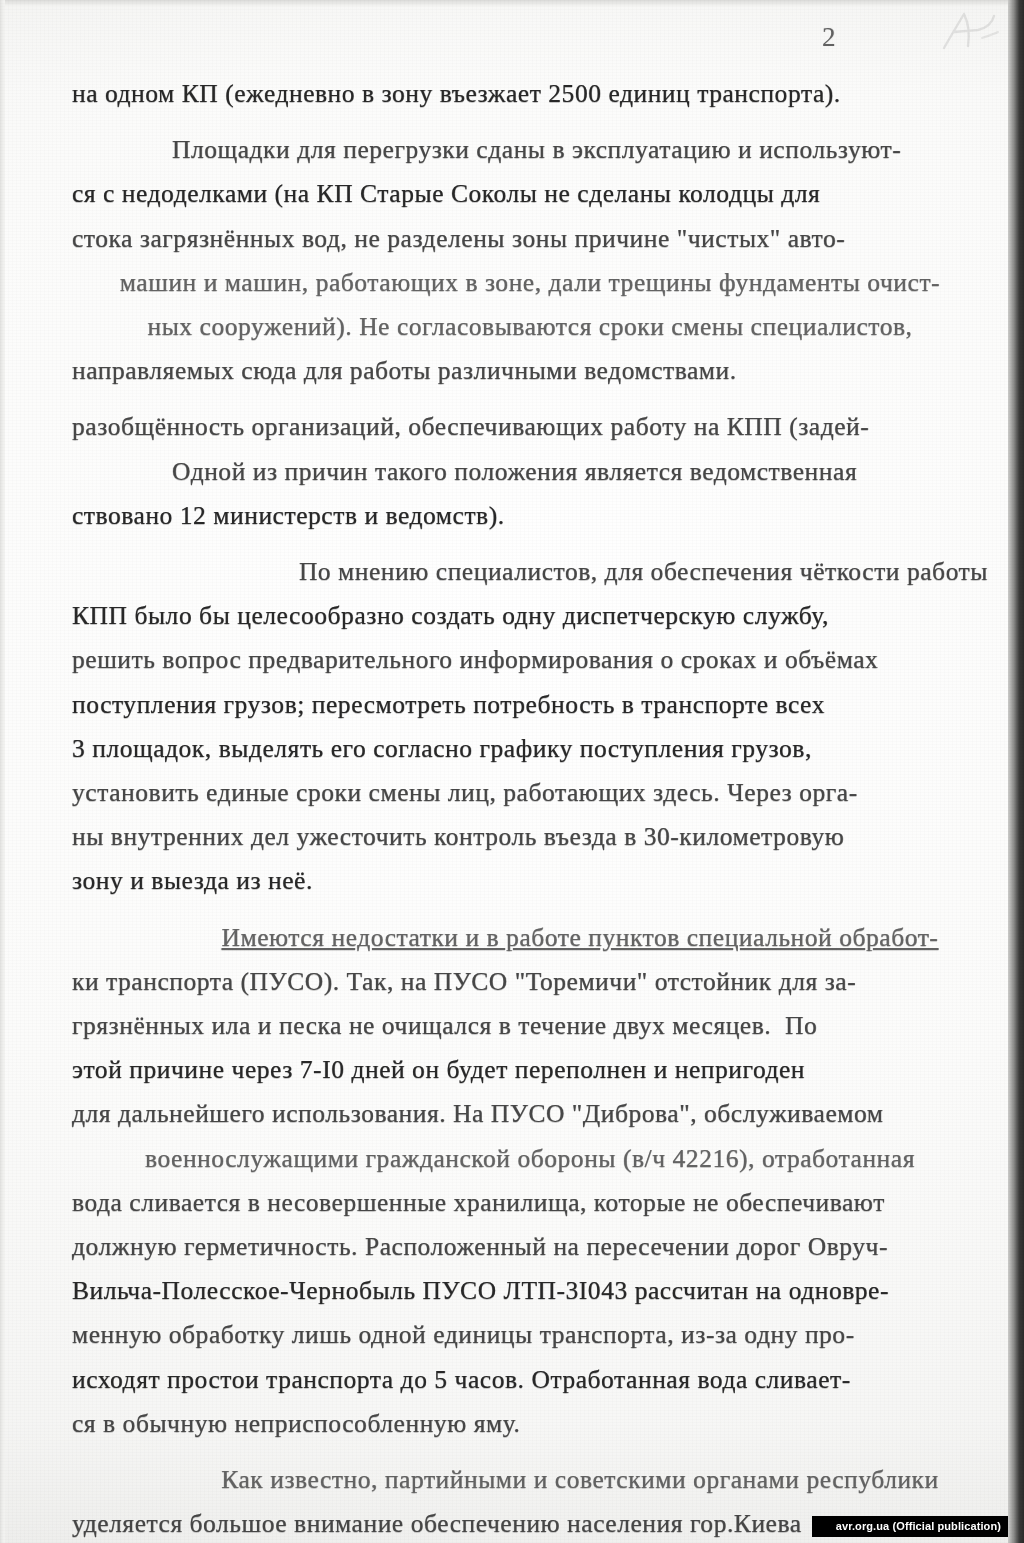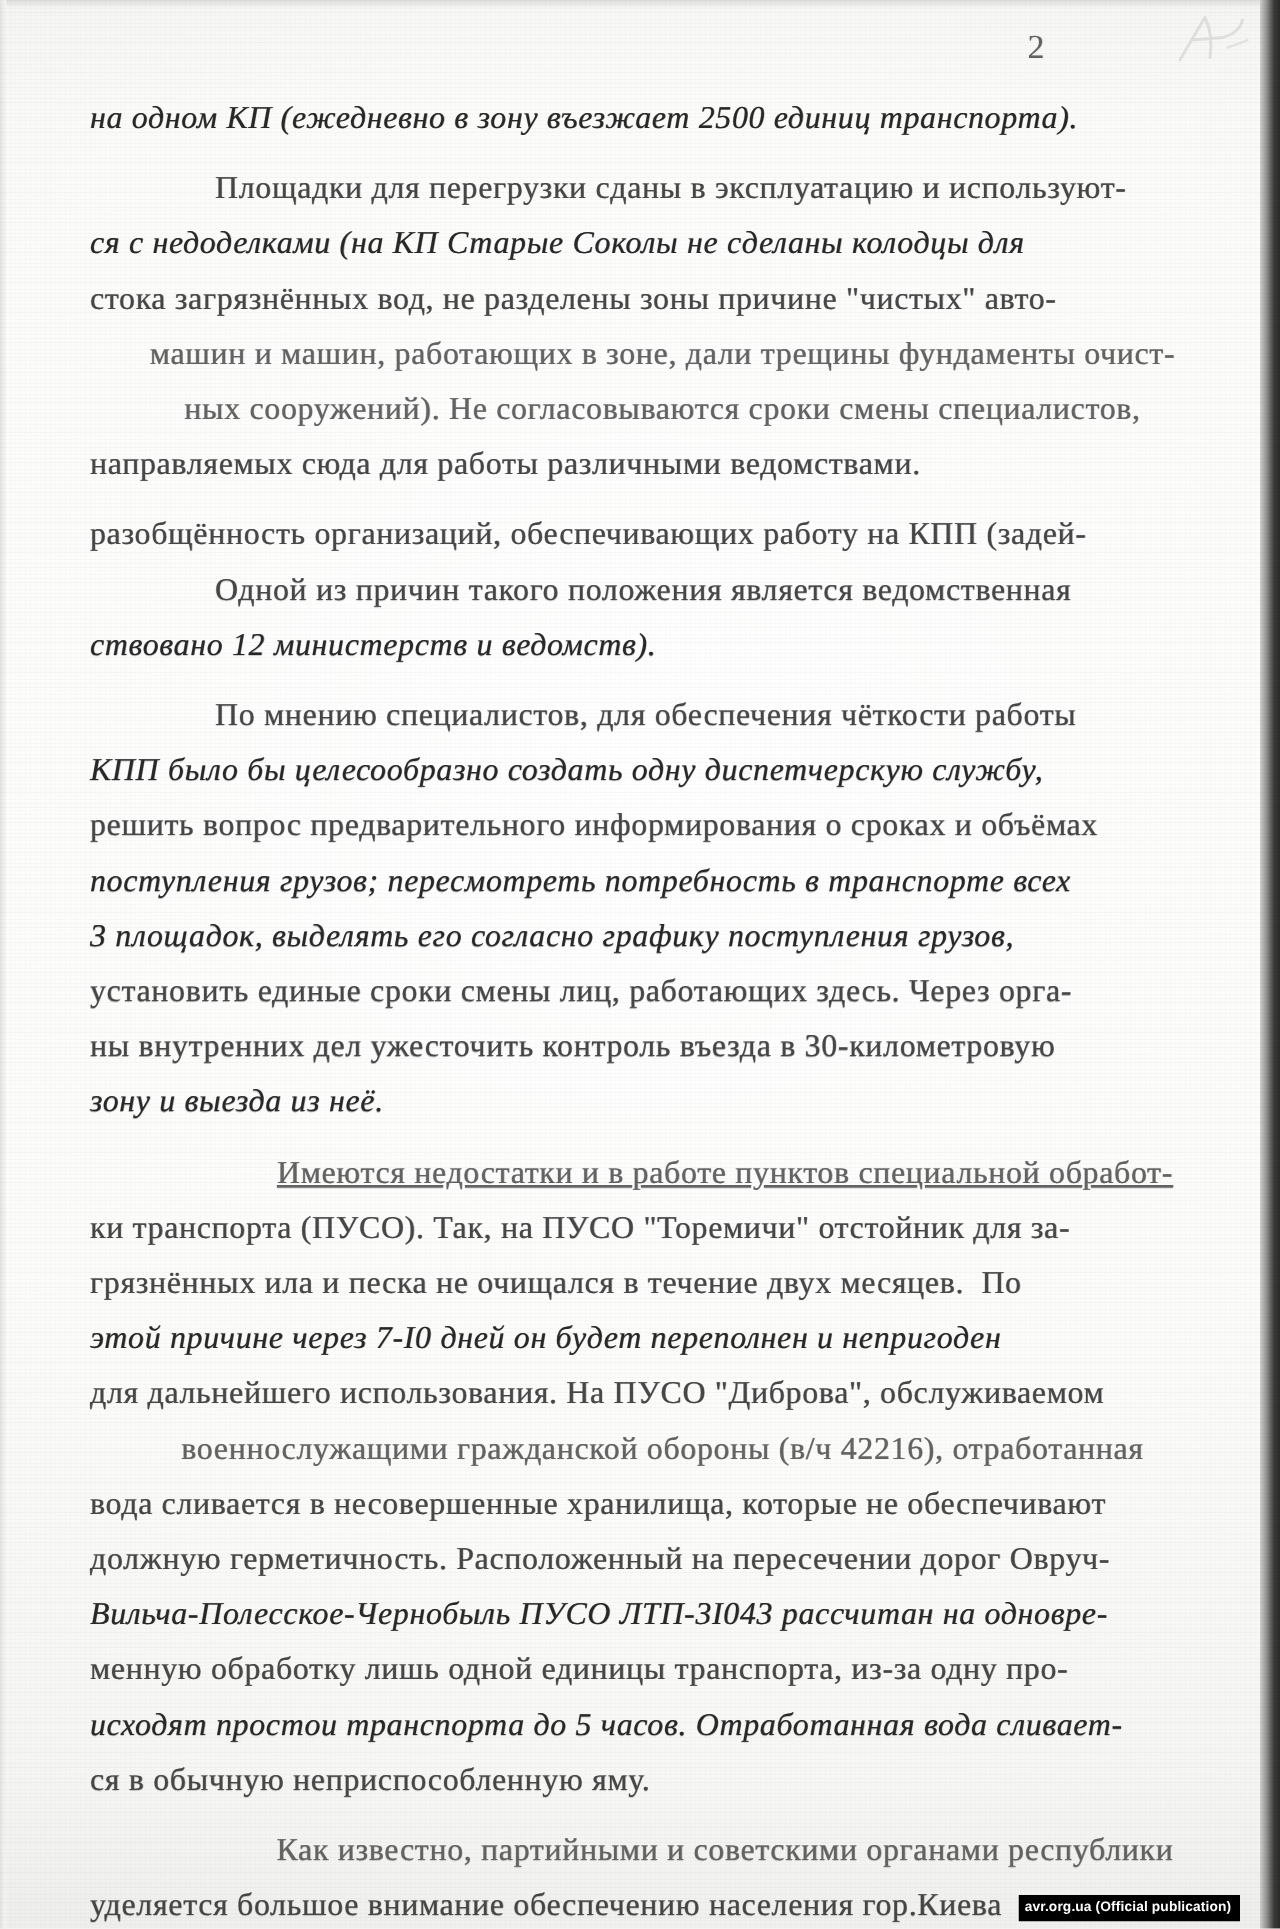--- a/index.html
+++ b/index.html
@@ -76,21 +76,21 @@
     white-space: pre;
     
     text-shadow:
       0.45px 0 0 rgba(70,70,70,0.48),
       -0.4px 0.25px 0 rgba(95,95,95,0.34),
       0 0.55px 0.6px rgba(120,120,120,0.40);
     -webkit-font-smoothing: antialiased;
   }
 
   
-  .ink-strong { color: #242424; opacity: 0.98; font-style: italic; }
+  .ink-strong { color: #242424; opacity: 0.98; }
   .ink-mid    { color: #3a3a3a; opacity: 0.93; }
   .ink-faint  { color: #4c4c4c; opacity: 0.86; filter: blur(0.18px); text-align: center; }
 
   .para {
     margin: 0 0 12px 0;
   }
   .para:last-child { margin-bottom: 0; }
 
   
   #page-number {
@@ -112,29 +112,29 @@
     width: 70px;
     height: 46px;
     opacity: 0.2;
     pointer-events: none;
   }
   #archive-mark svg { display: block; }
 
   
   #watermark {
     position: absolute;
-    right: 32px;
+    right: 16px;
     bottom: 6px;
     background: #000000;
     color: #ffffff;
     font-family: "Liberation Sans", sans-serif;
     font-size: 11px;
     font-weight: bold;
     letter-spacing: 0.1px;
-    padding: 4px 7px 4px 5px;
+    padding: 4px 7px 4px 24px;
     line-height: 13px;
     white-space: nowrap;
   }
 
   
   #grain {
     position: absolute;
     inset: 0;
     pointer-events: none;
     opacity: 0.055;
@@ -177,21 +177,21 @@
       <div class="doc-line ink-mid">направляемых сюда для работы различными ведомствами.</div>
     </div>
 
     <div class="para">
       <div class="doc-line ink-mid">разобщённость организаций, обеспечивающих работу на КПП (задей-</div>
       <div class="doc-line ink-mid" style="padding-left: 100px;">Одной из причин такого положения является ведомственная</div>
       <div class="doc-line ink-strong">ствовано 12 министерств и ведомств).</div>
     </div>
 
     <div class="para">
-      <div class="doc-line ink-mid" style="padding-left: 100px;">По мнению специалистов, для обеспечения чёткости работы</div>
+      <div class="doc-line ink-mid" style="padding-left: 100px; text-align: right;">По мнению специалистов, для обеспечения чёткости работы</div>
       <div class="doc-line ink-strong">КПП было бы целесообразно создать одну диспетчерскую службу,</div>
       <div class="doc-line ink-mid">решить вопрос предварительного информирования о сроках и объёмах</div>
       <div class="doc-line ink-strong">поступления грузов; пересмотреть потребность в транспорте всех</div>
       <div class="doc-line ink-strong">3 площадок, выделять его согласно графику поступления грузов,</div>
       <div class="doc-line ink-mid">установить единые сроки смены лиц, работающих здесь. Через орга-</div>
       <div class="doc-line ink-mid">ны внутренних дел ужесточить контроль въезда в 30-километровую</div>
       <div class="doc-line ink-strong">зону и выезда из неё.</div>
     </div>
 
     <div class="para">

